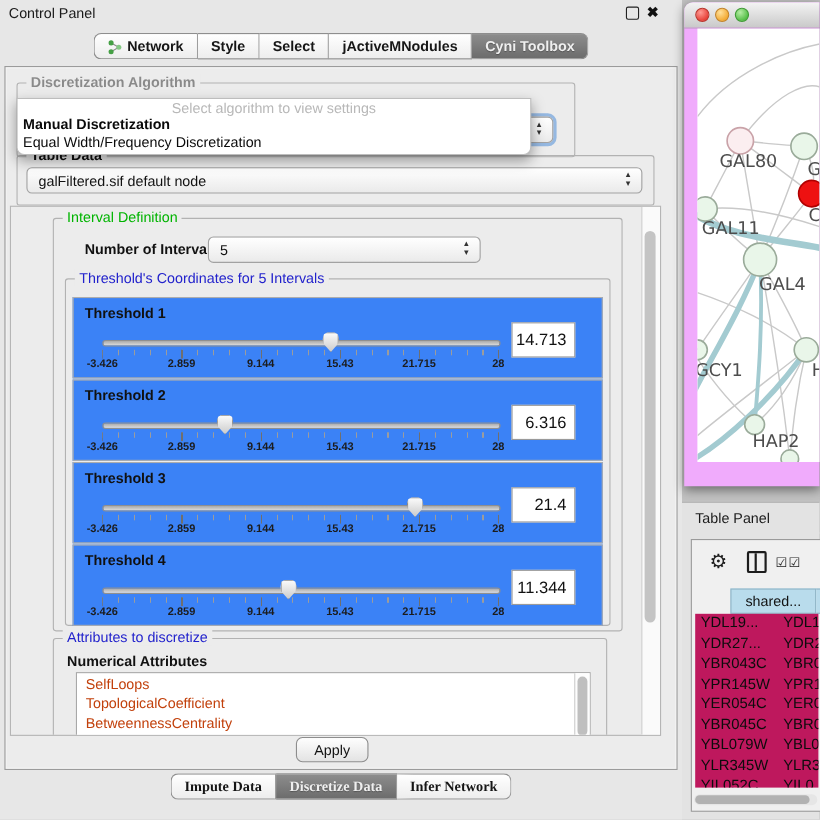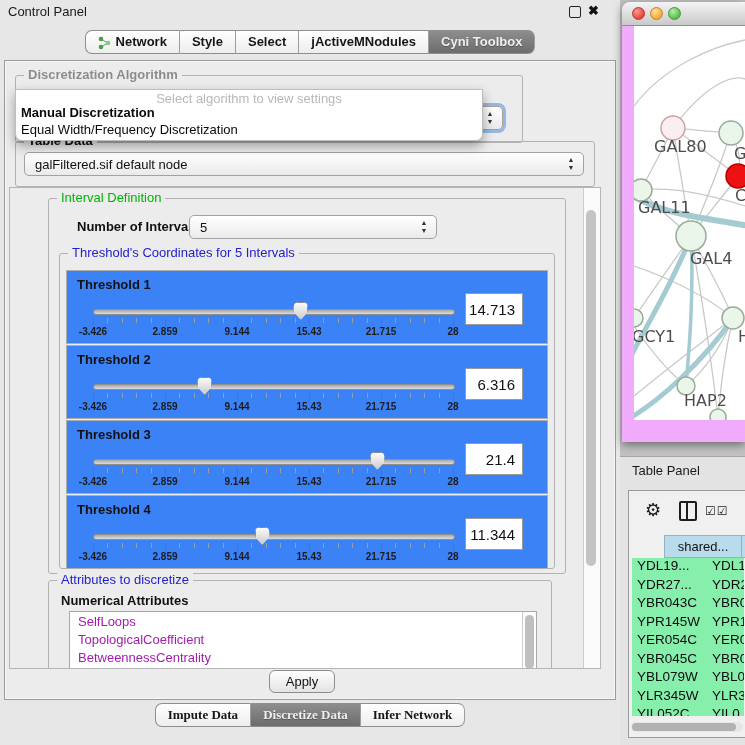--- a/index.html
+++ b/index.html
@@ -74,21 +74,21 @@
              background-image:repeating-linear-gradient(90deg,#6f6f6f 0 1px,transparent 1px 72px),
                               repeating-linear-gradient(90deg,#9c9c9c 0 1px,transparent 1px 14.4px);
              background-size:361px 8px,361px 5px;background-repeat:no-repeat;}
   .tick-label{position:absolute;top:55px;font-size:10px;font-weight:bold;color:#1c1c1c;transform:translateX(-50%);white-space:nowrap;}
   .thr-value{position:absolute;left:398px;top:22px;width:58px;height:32px;background:#ffffff;border:1px solid #9a9a9a;
              font-size:15px;color:#111;line-height:32px;text-align:right;padding-right:7px;box-sizing:border-box;}
 
   .attrs-group{left:38px;top:392px;width:502px;height:150px;}
   .attrs-label{position:absolute;left:12px;top:12px;font-size:13px;font-weight:bold;color:#111;}
   .attr-list{position:absolute;left:20px;top:30px;width:466px;height:110px;background:#ffffff;border:1px solid #a8a8a8;}
-  .attr-item{font-size:13px;color:#a21caf;padding:2px 0 1px 8px;}
+  .attr-item{font-size:13px;color:#c2410c;padding:2px 0 1px 8px;}
   .attr-list .vsb{width:13px;background:#fdfdfd;}
   .attr-list .vsb .thumb{top:3px;height:54px;left:2px;width:9px;background:#bfbfbf;}
 
   .apply-btn{position:absolute;left:264px;top:609px;width:66px;height:23px;border:1px solid #8d8d8d;border-radius:6px;
              background:linear-gradient(#fefefe,#e3e3e3);font-size:13px;color:#111;font-family:"Liberation Sans",sans-serif;}
 
   
   #right-col{position:absolute;left:620px;top:0;width:125px;height:745px;background:#c2c2c2;}
   .net-window{position:absolute;left:2px;top:2px;width:123px;height:440px;border-radius:8px 0 0 0;
               box-shadow:0 3px 10px rgba(0,0,0,.45);background:#f0abfc;}
@@ -107,21 +107,21 @@
   .table-panel{position:absolute;left:8px;top:6px;width:117px;height:246px;border:1px solid #9a9a9a;background:#f0f0f0;}
   .tp-toolbar{position:absolute;left:0;top:0;width:100%;height:40px;}
   .gear{position:absolute;left:16px;top:8px;font-size:18px;color:#1c1c1c;}
   .colsplit{position:absolute;left:50px;top:10px;width:14px;height:16px;border:2px solid #1c1c1c;border-radius:2px;}
   .colsplit:before{content:"";position:absolute;left:5px;top:0;width:2px;height:100%;background:#1c1c1c;}
   .cbs{position:absolute;left:76px;top:13px;font-size:12px;color:#1c1c1c;letter-spacing:1px;}
   .tp-header{position:absolute;left:3px;top:44px;height:23px;display:flex;padding-left:32px;}
   .th{background:#b9dcec;border:1px solid #90b4c6;font-size:13px;color:#111;line-height:21px;box-sizing:border-box;overflow:hidden;white-space:nowrap;}
   .th.c1{width:78px;text-align:center;}
   .th.c2{width:36px;padding-left:14px;border-left:none;}
-  .tp-rows{position:absolute;left:3px;top:67px;width:112px;height:158px;background:#86efac;overflow:hidden;}
+  .tp-rows{position:absolute;left:3px;top:67px;width:112px;height:158px;background:#be185d;overflow:hidden;}
   .tp-row{height:18.5px;display:flex;font-size:13.5px;color:#0c0c0c;}
   .tp-cell{overflow:hidden;white-space:nowrap;}
   .tp-cell.c1{width:80px;padding-left:5px;box-sizing:border-box;}
   .tp-cell.c2{width:32px;}
   .hsb{position:absolute;left:2px;bottom:5px;width:112px;height:10px;background:#e6e6e6;border-radius:5px;}
   .hsb .thumb{position:absolute;left:1px;top:1px;width:104px;height:8px;background:#b2b2b2;border-radius:4px;}
 </style>
 </head>
 <body>
 

